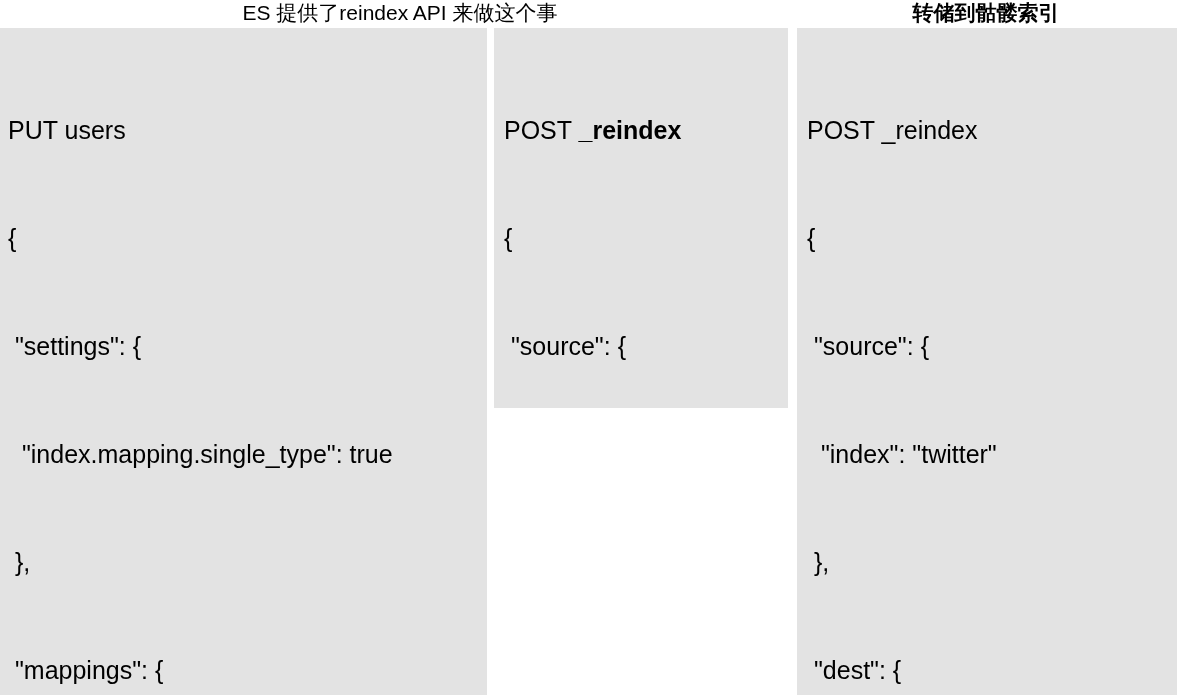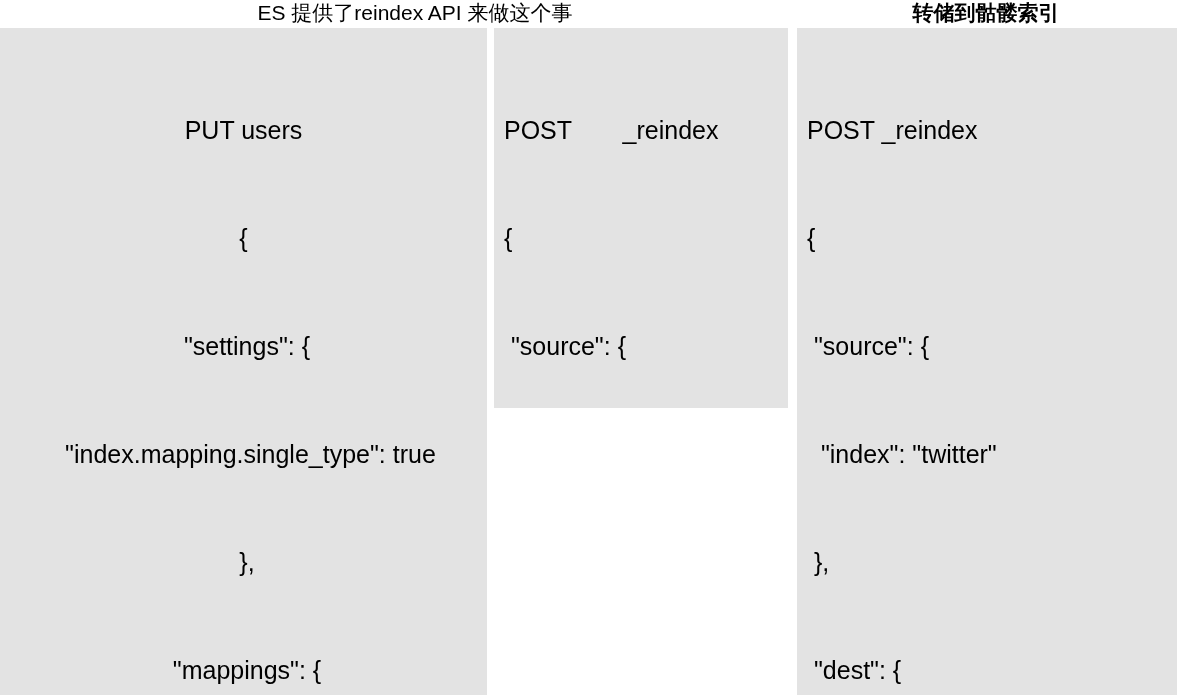--- a/index.html
+++ b/index.html
@@ -19,50 +19,50 @@
   
   .title {
     position: absolute;
     top: -1px;
     font-size: 21px;
     line-height: 28px;
     white-space: nowrap;
     color: #000000;
     font-weight: normal;
   }
-  #title-left  { left: 0; width: 800px; text-align: center; padding-left: 15px; }
+  #title-left  { left: 0; width: 800px; text-align: center; }
   #title-right { left: 795px; width: 382px; text-align: center; font-weight: bold; }
 
   
   .panel {
     position: absolute;
     background: #e3e3e3;
     box-sizing: border-box;
     overflow: hidden;
   }
-  #panel-left   { left: 0;   top: 28px; width: 487px;  height: 667px; text-align: center; }
+  #panel-left   { left: 0;   top: 28px; width: 487px;  height: 667px; }
   #panel-middle { left: 494px; top: 28px; width: 294px; height: 380px; }
   #panel-right  { left: 797px; top: 28px; width: 380px; height: 667px; }
 
   .code {
     margin: 0;
     padding: 0;
     font-family: "Liberation Sans", "DejaVu Sans", sans-serif;
     font-size: 25px;
     line-height: 36px;
     white-space: pre-wrap;
     word-break: break-word;
     color: #000000;
   }
   #panel-left .code   { padding: 12px 8px 0 8px; }
   #panel-middle .code { padding: 12px 8px 0 10px; }
   #panel-right .code  { padding: 12px 4px 0 10px; }
 
   .ln { display: block; min-height: 36px; }
-  .b  { font-weight: normal; margin-left: 44px; }
+  .b  { font-weight: bold; }
 </style>
 </head>
 <body>
 
 <div class="title" id="title-left">ES 提供了reindex API 来做这个事</div>
 
 <div class="title" id="title-right">转储到骷髅索引</div>
 
 <div class="panel" id="panel-left">
   <div class="code">

